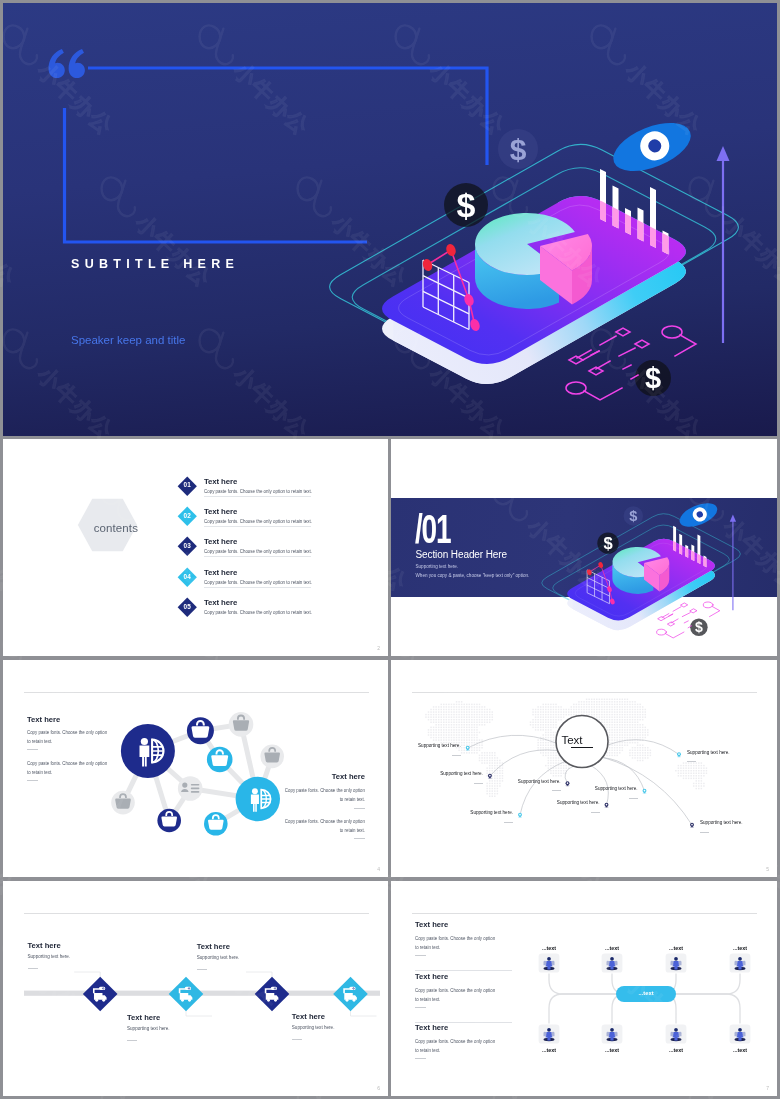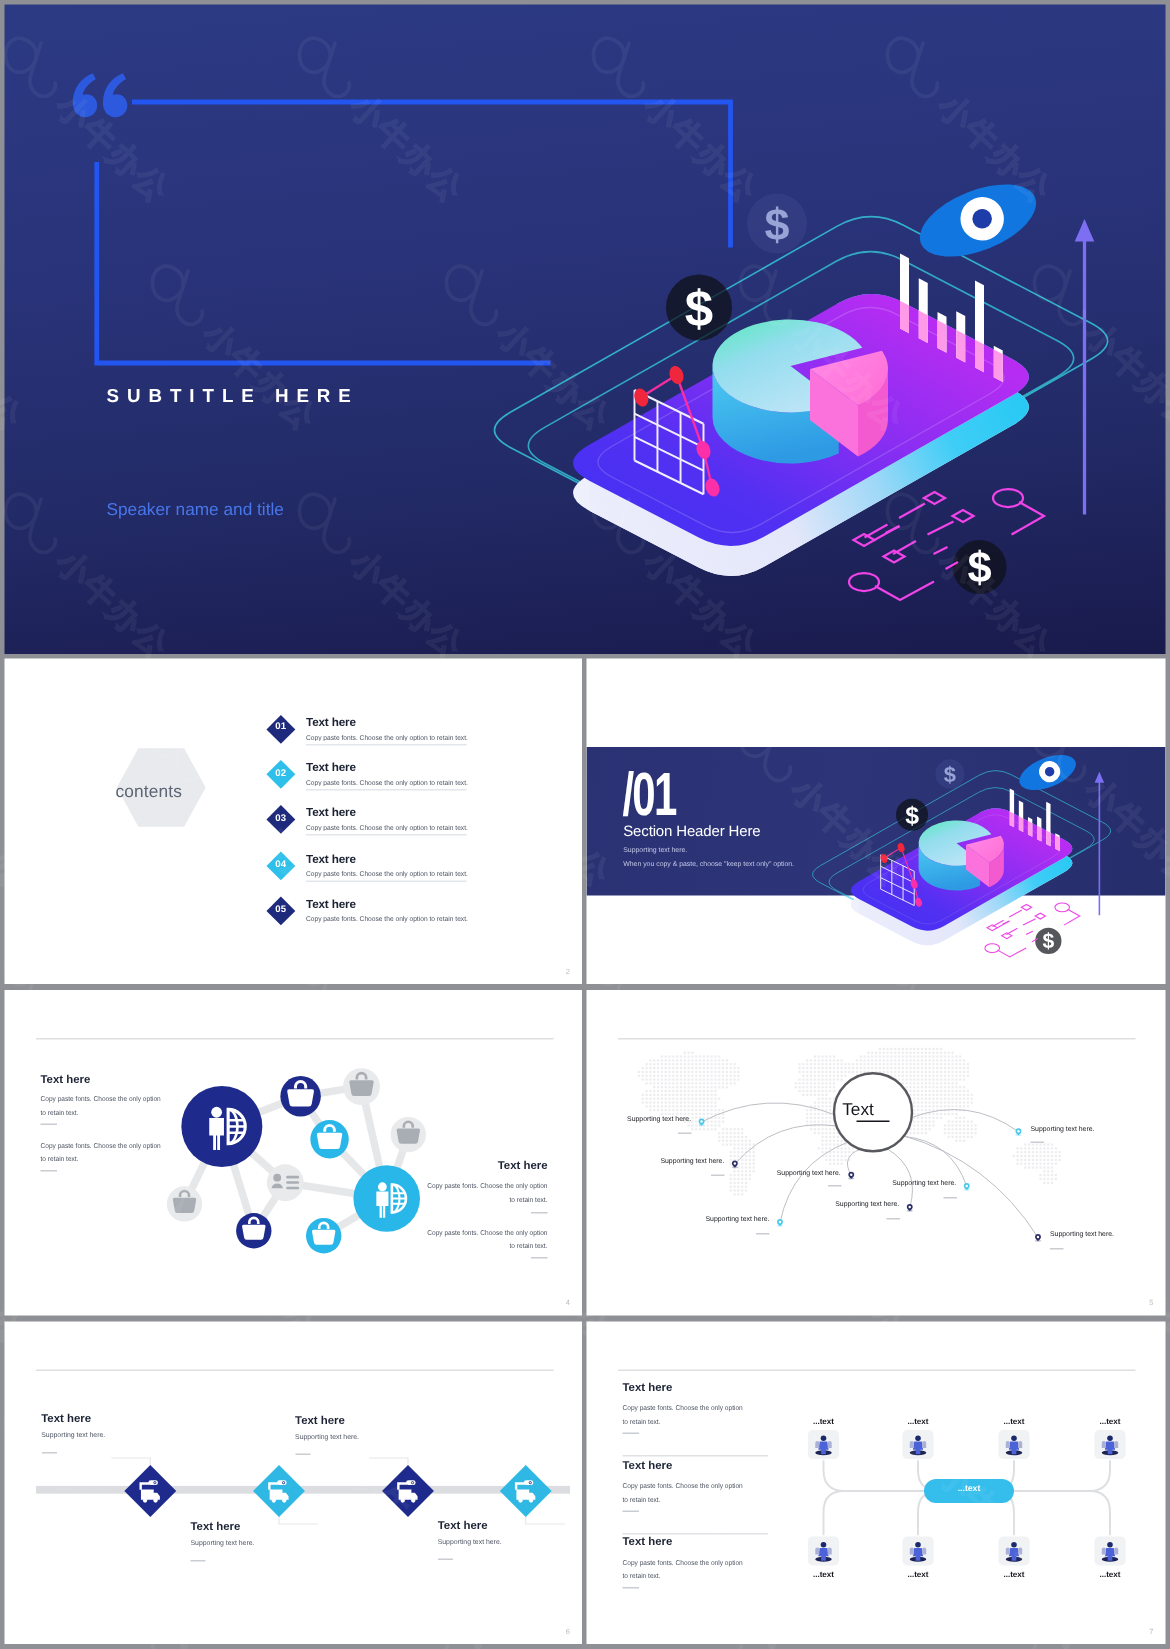--- a/index.html
+++ b/index.html
@@ -20,21 +20,21 @@
   .s1-lines{position:absolute;left:0;top:0;}
   .illus-svg{position:absolute;left:0;top:0;}
   .s1-illus{position:absolute;left:0;top:0;width:774px;height:433px;}
   .s1-sub{position:absolute;left:68px;top:254px;color:#fff;font-size:12.5px;font-weight:700;letter-spacing:5.3px;}
   .s1-speaker{position:absolute;left:68px;top:331px;color:#4776ea;font-size:11.5px;}
   .wm{position:absolute;left:0;top:0;width:780px;height:1099px;pointer-events:none;}
   .pgn{position:absolute;right:8px;bottom:5px;color:#bbb;font-size:5px;}
 
   
   .hexwrap{position:absolute;left:74px;top:59px;width:61px;height:54px;}
-  .hexlabel{position:absolute;left:74px;top:83px;width:61px;text-align:left;color:#5b6472;font-size:11.5px;letter-spacing:0.1px;}
+  .hexlabel{position:absolute;left:74px;top:83px;width:61px;text-align:right;color:#5b6472;font-size:11.5px;letter-spacing:0.1px;}
   .c-list{position:absolute;left:171px;top:33px;width:200px;}
   .c-row{position:relative;height:30.4px;}
   .c-dia{position:absolute;left:3px;top:3.5px;width:20.5px;height:20.5px;}
   .c-num{position:absolute;left:3px;top:9.4px;width:20.5px;text-align:center;color:#fff;font-size:6.4px;font-weight:700;letter-spacing:0.2px;}
   .c-title{position:absolute;left:30px;top:4.6px;color:#1b2233;font-size:7.8px;font-weight:700;letter-spacing:-0.1px;}
   .c-body{position:absolute;left:30px;top:16.5px;color:#4c5361;font-size:4.65px;white-space:nowrap;transform:scaleX(0.955);transform-origin:0 0;}
   .c-rule{position:absolute;left:30px;top:23.5px;width:107px;height:1px;background:#e3e6ea;}
 
   
   .s4-svg{position:absolute;left:0;top:0;}
@@ -201,21 +201,21 @@
             <path d="M 628 362 L 620 366"></path>
             <path d="M 635 372 L 628 376"></path>
             <ellipse cx="669" cy="329" rx="10" ry="6"></ellipse>
             <path d="M 677 332 L 693 341 L 672 353"></path>
             <ellipse cx="573" cy="385" rx="10" ry="6"></ellipse>
             <path d="M 581 388 L 597 397 L 619 385"></path>
           </g>
 </svg>
     </div>
     <div class="s1-sub">SUBTITLE HERE</div>
-    <div class="s1-speaker">Speaker name and title</div>
+    <div class="s1-speaker">Speaker keep and title</div>
   </div>
 
   <div class="slide" id="s2">
     <svg class="hexwrap" width="70" height="62" viewBox="0 0 70 62">
       <path d="M17.5 1 H52.5 L69 31 L52.5 61 H17.5 L1 31 Z" fill="#e8eaee"></path>
     </svg>
     <div class="hexlabel">contents</div>
     <div class="c-list">
       <div class="c-row">
         <svg class="c-dia" viewBox="0 0 20 20">

